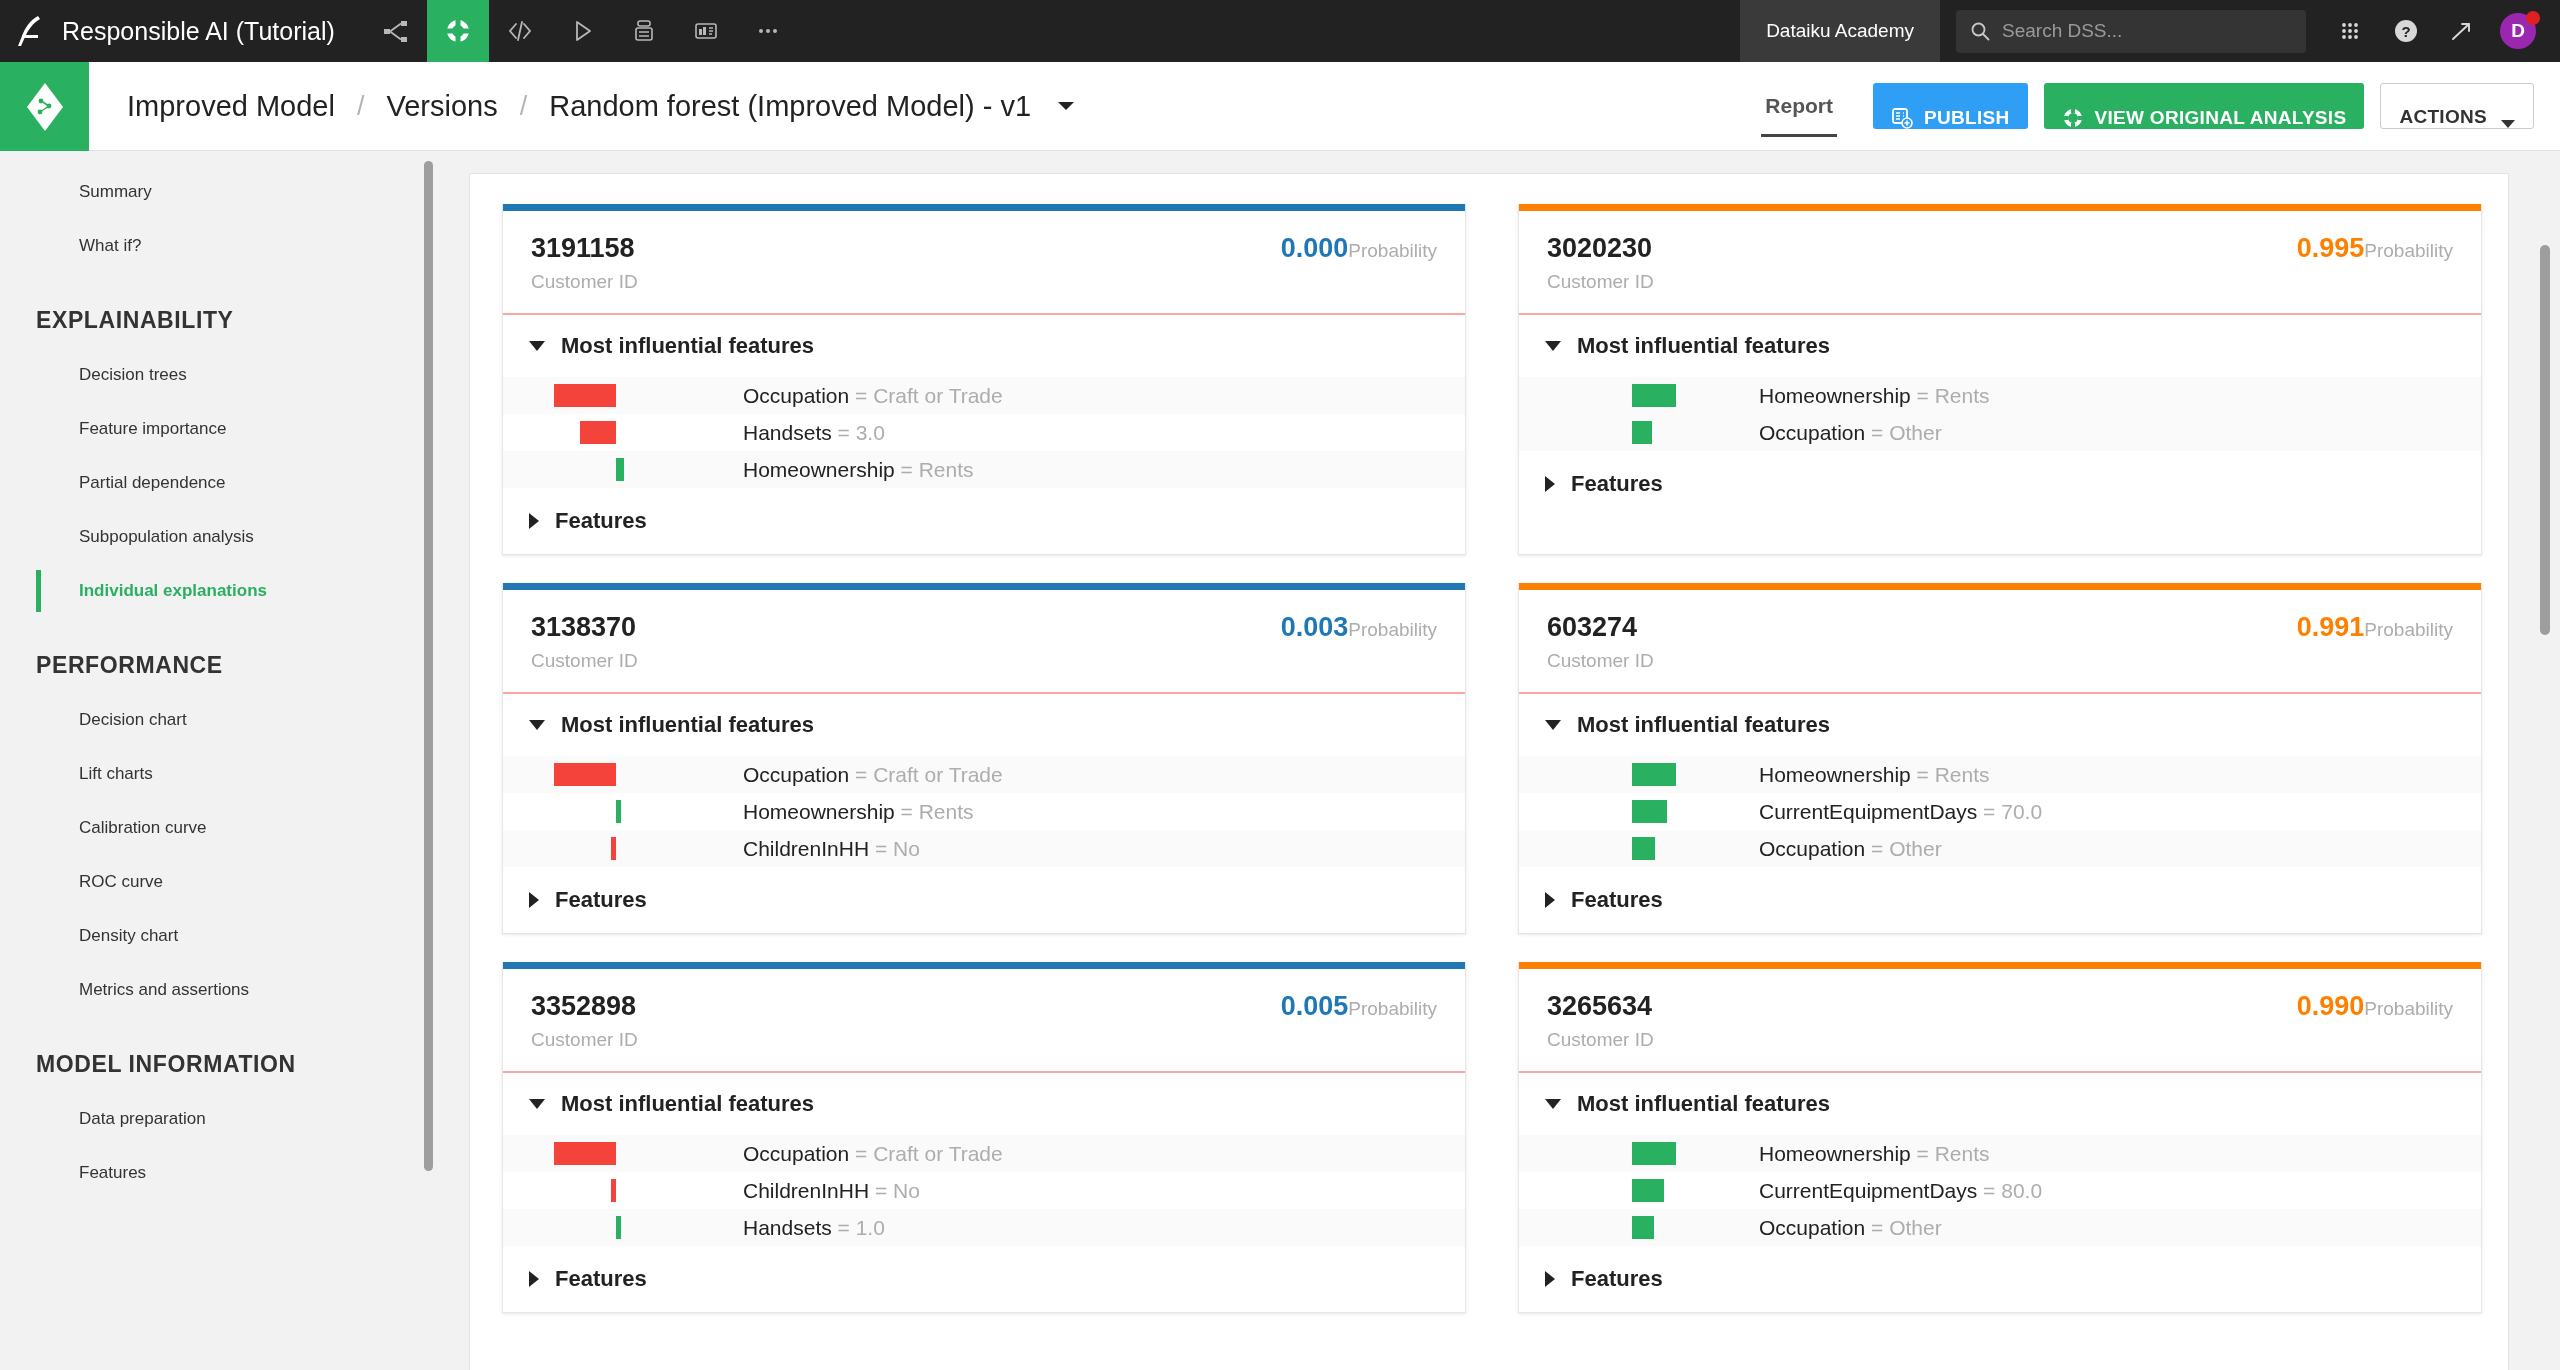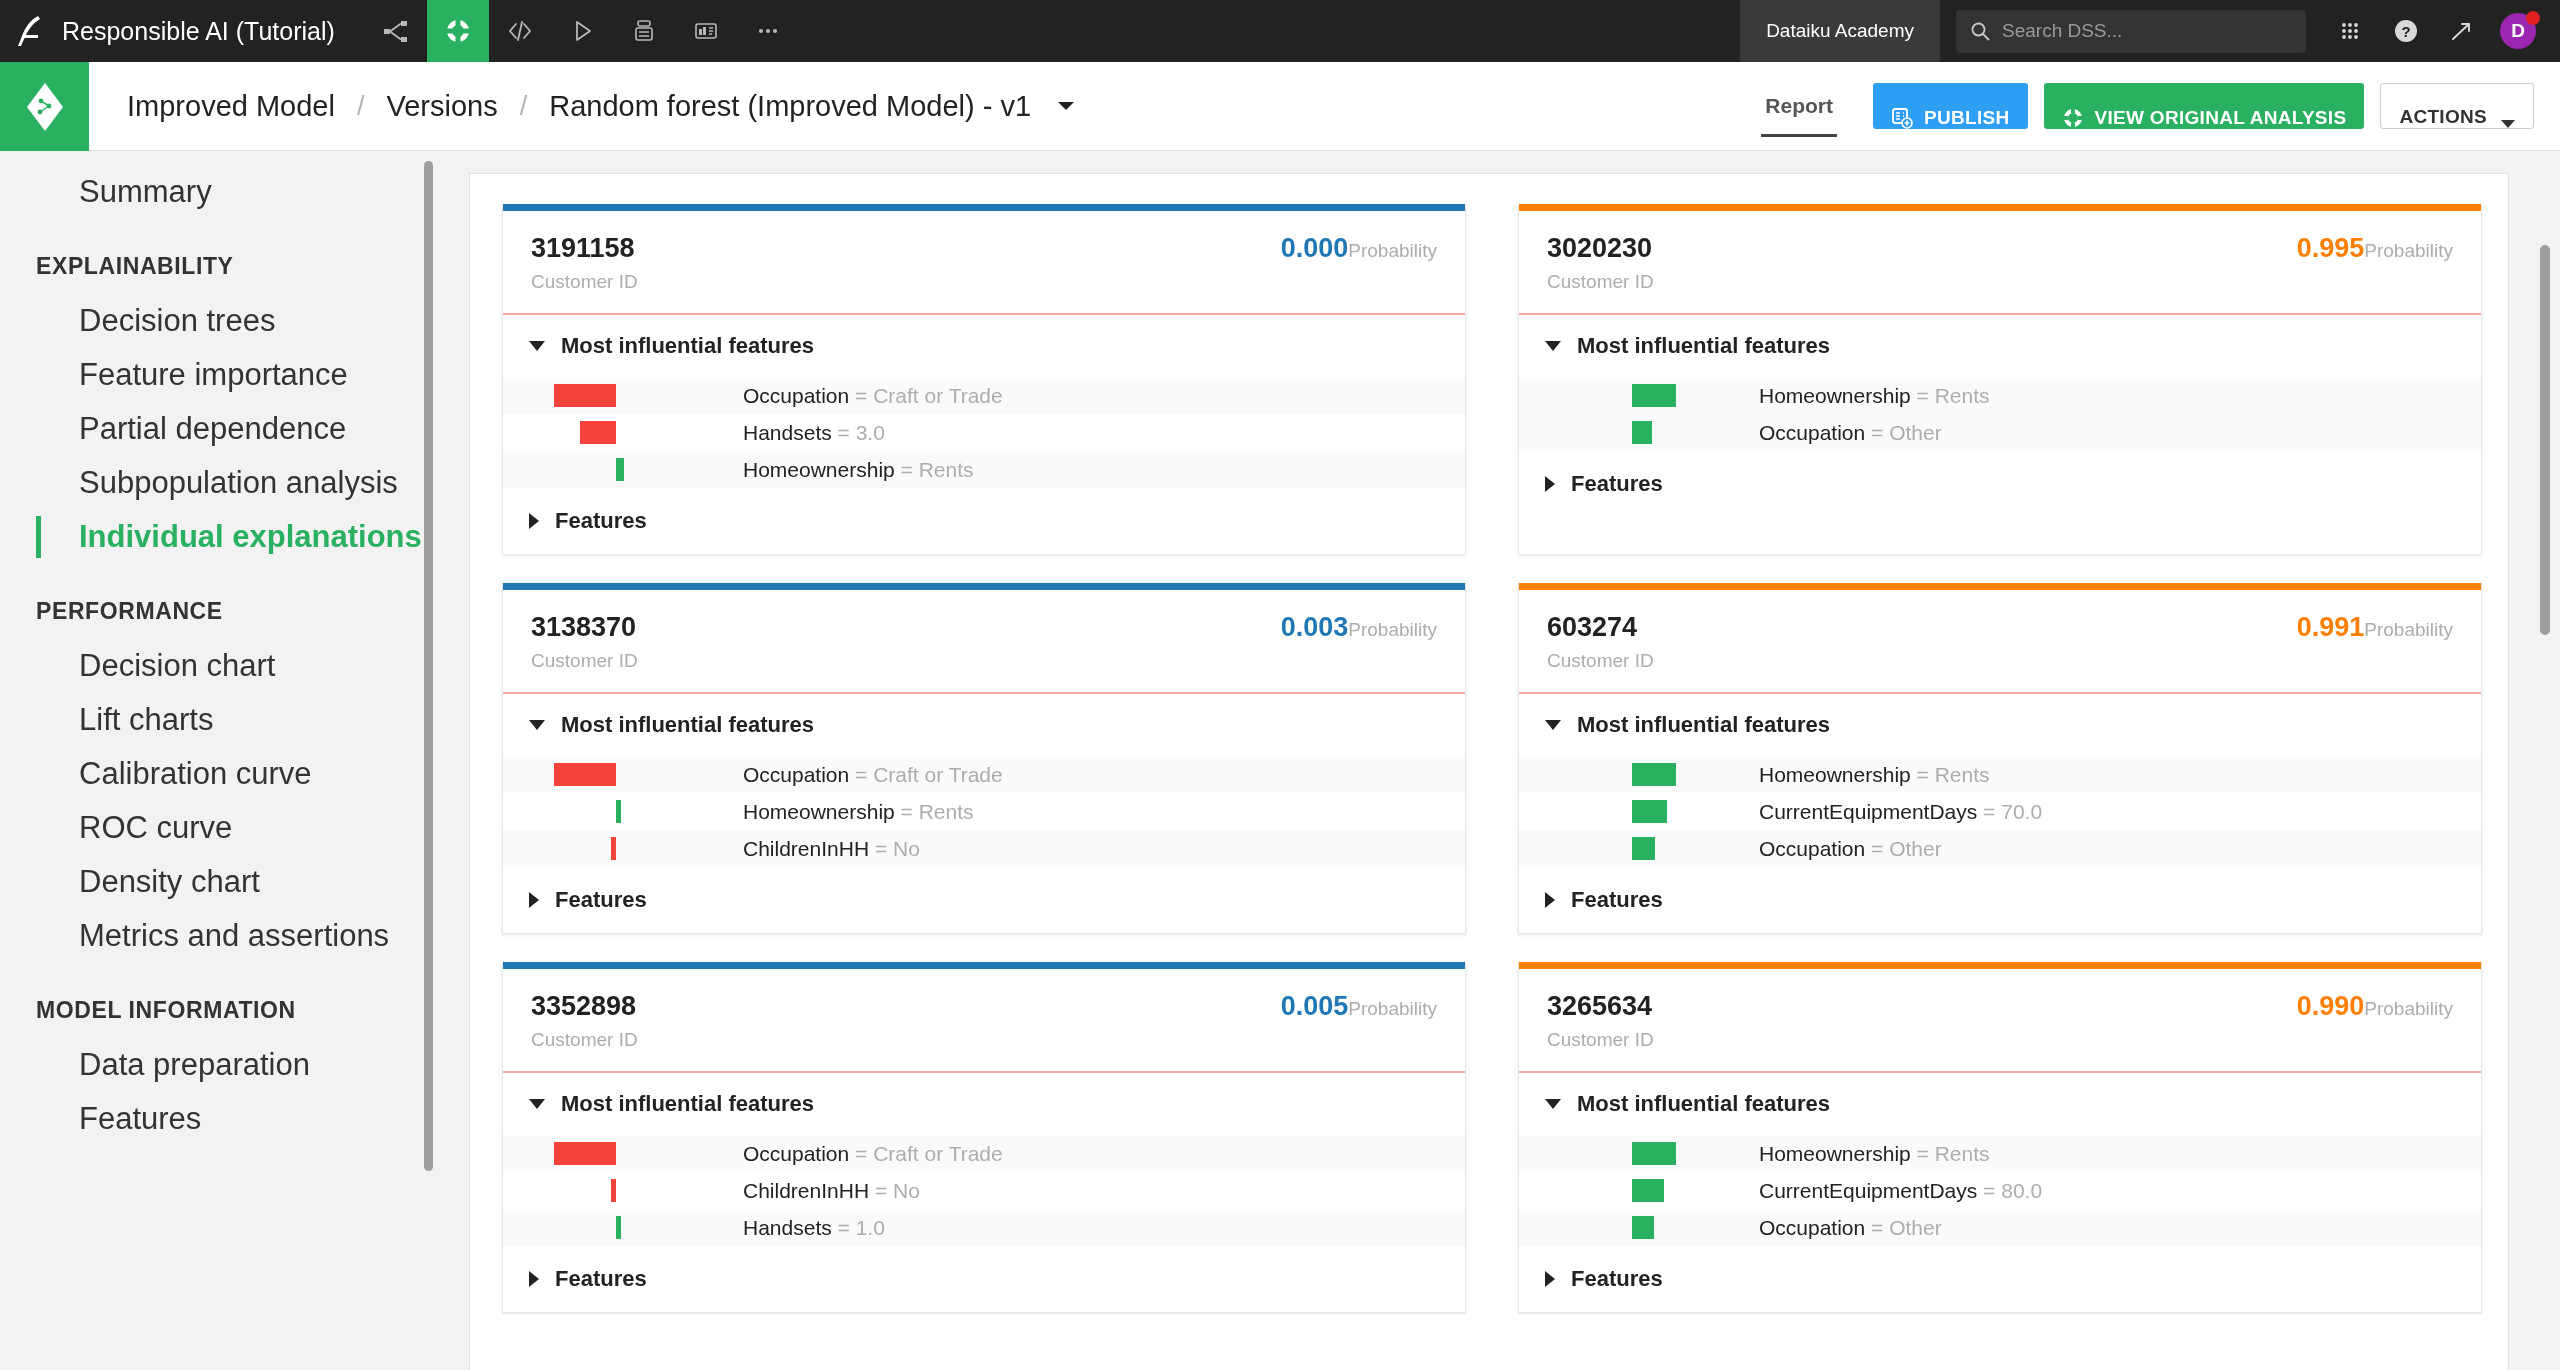--- a/index.html
+++ b/index.html
@@ -152,21 +152,21 @@
 
   
   .sidebar {
     width: 445px; flex: 0 0 445px; height: 1219px;
     background: #f2f2f2; position: relative;
     overflow: hidden;
   }
   .sb-inner { padding-top: 14px; }
   .sb-item {
     height: 54px; display: flex; align-items: center;
-    padding-left: 79px; font-size: 31px; color: #333333;
+    padding-left: 79px; font-size: 17px; color: #333333;
     cursor: pointer; position: relative;
   }
   .sb-item.active { color: #2ab061; font-weight: 700; }
   .sb-item.active::before {
     content: ""; position: absolute; left: 36px; top: 6px;
     width: 5px; height: 42px; background: #2ab061;
   }
   .sb-head {
     font-size: 23px; font-weight: 700; color: #333333;
     letter-spacing: .6px;
@@ -413,20 +413,23 @@
   </div>
 </div>
 
 <div class="body">
 
   <div class="sidebar">
     <div class="sb-inner" id="sidebar-inner">
         <div class="sb-item">
           <span>Summary</span>
         </div>
+        <div class="sb-item">
+          <span>What if?</span>
+        </div>
         <div class="sb-head">EXPLAINABILITY</div>
         <div class="sb-item">
           <span>Decision trees</span>
         </div>
         <div class="sb-item">
           <span>Feature importance</span>
         </div>
         <div class="sb-item">
           <span>Partial dependence</span>
         </div>

